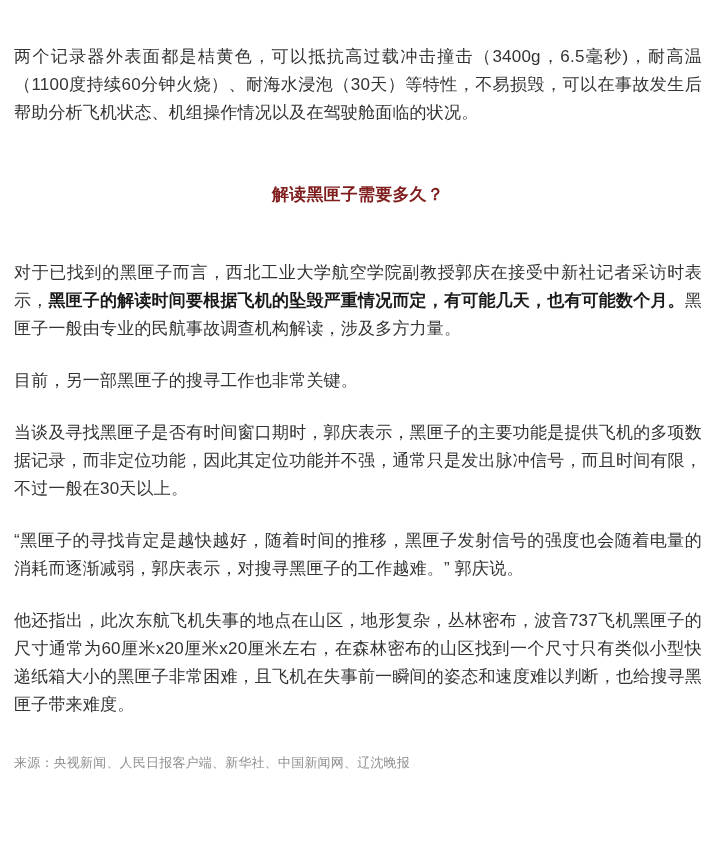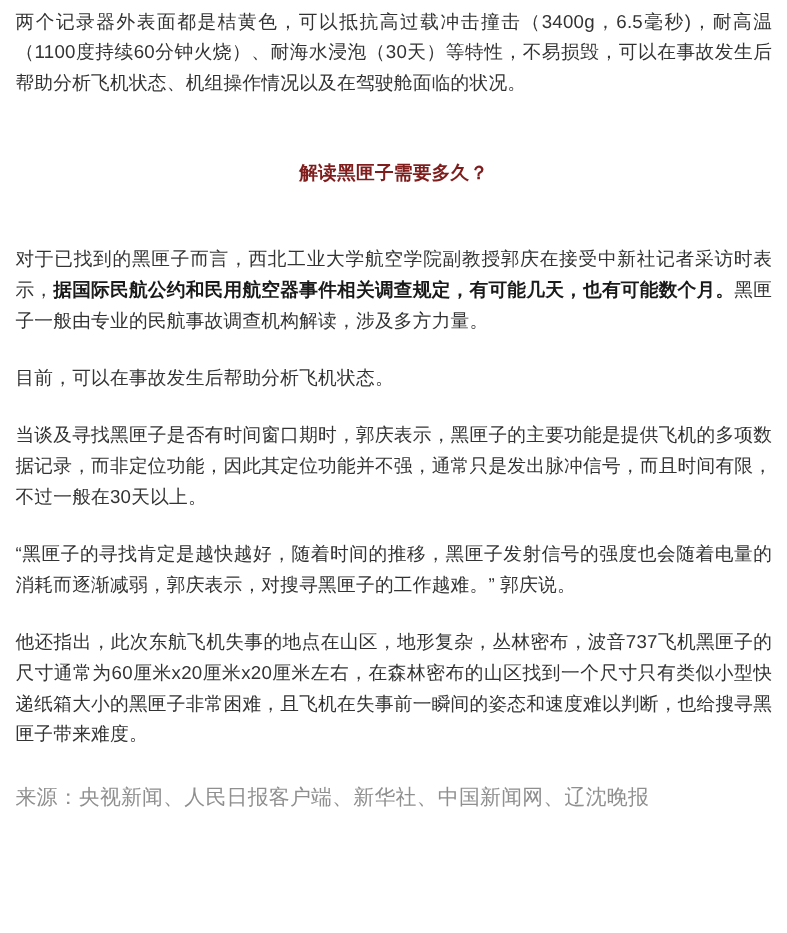--- a/index.html
+++ b/index.html
@@ -8,20 +8,21 @@
     background: #ffffff;
   }
   body {
     width: 715px;
     height: 848px;
     overflow: hidden;
     font-family: "Liberation Sans", "DejaVu Sans", sans-serif;
   }
   .article {
     padding: 6px 13px 0 14px;
+    margin-top: 37px;
   }
   .para {
     font-size: 17px;
     line-height: 28px;
     color: #333333;
     text-align: justify;
     margin: 0 0 24px 0;
     letter-spacing: 0.2px;
   }
   .emph {
@@ -31,41 +32,41 @@
   .section-heading {
     font-size: 17px;
     line-height: 28px;
     font-weight: bold;
     color: #7f1d1d;
     text-align: center;
     margin: 54px 0 50px 0;
     letter-spacing: 0.2px;
   }
   .source-line {
-    font-size: 19px;
+    font-size: 13px;
     line-height: 28px;
     color: #8f8f8f;
     text-align: left;
     margin: 30px 0 0 0;
     letter-spacing: 0.2px;
   }
 </style>
 </head>
 <body>
 
 <div class="article">
 
   <p class="para">两个记录器外表面都是桔黄色，可以抵抗高过载冲击撞击（3400g，6.5毫秒)，耐高温（1100度持续60分钟火烧）、耐海水浸泡（30天）等特性，不易损毁，可以在事故发生后帮助分析飞机状态、机组操作情况以及在驾驶舱面临的状况。</p>
 
   <h2 class="section-heading">解读黑匣子需要多久？</h2>
 
-  <p class="para"><span>对于已找到的黑匣子而言，西北工业大学航空学院副教授郭庆在接受中新社记者采访时表示，</span><span class="emph">据国际民航公约和民用航空器事件相关调查规定，有可能几天，也有可能数个月。</span><span>黑匣子一般由专业的民航事故调查机构解读，涉及多方力量。</span></p>
+  <p class="para"><span>对于已找到的黑匣子而言，西北工业大学航空学院副教授郭庆在接受中新社记者采访时表示，</span><span class="emph">黑匣子的解读时间要根据飞机的坠毁严重情况而定，有可能几天，也有可能数个月。</span><span>黑匣子一般由专业的民航事故调查机构解读，涉及多方力量。</span></p>
 
 
-  <p class="para">目前，可以在事故发生后帮助分析飞机状态。</p>
+  <p class="para">目前，另一部黑匣子的搜寻工作也非常关键。</p>
 
   <p class="para">当谈及寻找黑匣子是否有时间窗口期时，郭庆表示，黑匣子的主要功能是提供飞机的多项数据记录，而非定位功能，因此其定位功能并不强，通常只是发出脉冲信号，而且时间有限，不过一般在30天以上。</p>
 
   <p class="para">“黑匣子的寻找肯定是越快越好，随着时间的推移，黑匣子发射信号的强度也会随着电量的消耗而逐渐减弱，郭庆表示，对搜寻黑匣子的工作越难。” 郭庆说。</p>
 
   <p class="para">他还指出，此次东航飞机失事的地点在山区，地形复杂，丛林密布，波音737飞机黑匣子的尺寸通常为60厘米x20厘米x20厘米左右，在森林密布的山区找到一个尺寸只有类似小型快递纸箱大小的黑匣子非常困难，且飞机在失事前一瞬间的姿态和速度难以判断，也给搜寻黑匣子带来难度。</p>
 
   <p class="source-line">来源：央视新闻、人民日报客户端、新华社、中国新闻网、辽沈晚报</p>
 
 </div>

